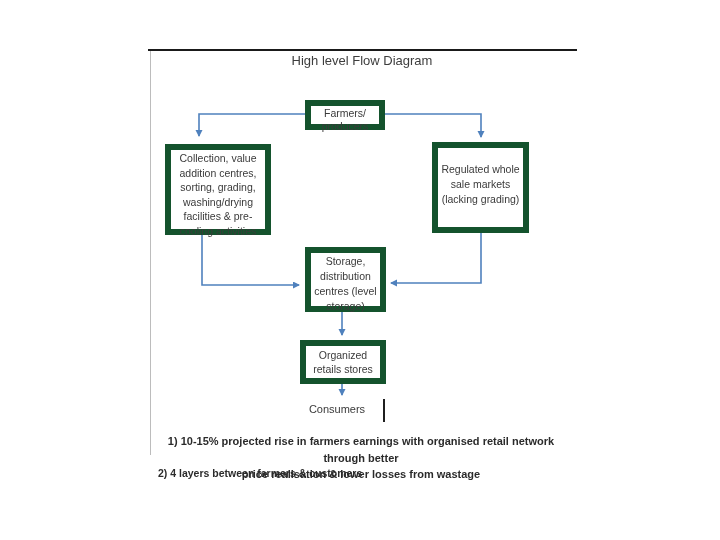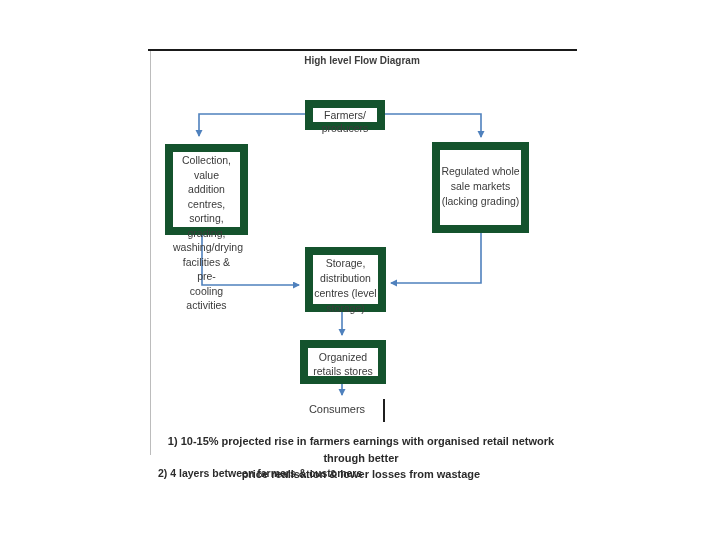--- a/index.html
+++ b/index.html
@@ -7,26 +7,26 @@
     position:relative;width:720px;height:540px;background:#ffffff;overflow:hidden;
     font-family:"Liberation Sans","DejaVu Sans",sans-serif;
   }
   .abs{position:absolute;}
   .ml{white-space:pre-line;}
   
   #top-rule{left:148px;top:49px;width:429px;height:2px;background:#1a1a1a;}
   #left-rule{left:150px;top:51px;width:1px;height:404px;background:#bcbcbc;}
   
   #title{left:150px;top:52px;width:424px;text-align:center;color:#3d3d3d;
-         font-size:10px;line-height:17px;font-weight:700;}
+         font-size:13px;line-height:17px;font-weight:400;}
   
-  .node{box-sizing:border-box;border:8px solid #14532d;background:#ffffff;
+  .node{box-sizing:border-box;border:6px solid #14532d;background:#ffffff;
         color:#3a3a3a;text-align:center;font-size:10.5px;}
   #farmers-box{left:305px;top:100px;width:80px;height:30px;line-height:13px;padding-top:1px;}
-  #collection-box{left:165px;top:144px;width:83px;height:91px;line-height:14.5px;padding-top:1px;}
+  #collection-box{left:165px;top:144px;width:106px;height:91px;line-height:14.5px;padding-top:1px;}
   #regulated-box{left:432px;top:142px;width:97px;height:91px;line-height:15px;padding-top:14px;}
   #storage-box{left:305px;top:247px;width:81px;height:65px;line-height:15px;padding-top:1px;}
   #organized-box{left:300px;top:340px;width:86px;height:44px;line-height:14px;padding-top:2px;}
   
   #consumers-label{left:300px;top:403px;width:74px;text-align:center;color:#3a3a3a;
                    font-size:11px;font-weight:500;}
   #consumers-tick{left:383px;top:399px;width:2px;height:23px;background:#1f1f1f;}
   
   #connectors{left:0;top:0;width:720px;height:540px;pointer-events:none;}
   .connector{fill:none;stroke:var(--connector,#4f81bd);stroke-width:1.6px;}

